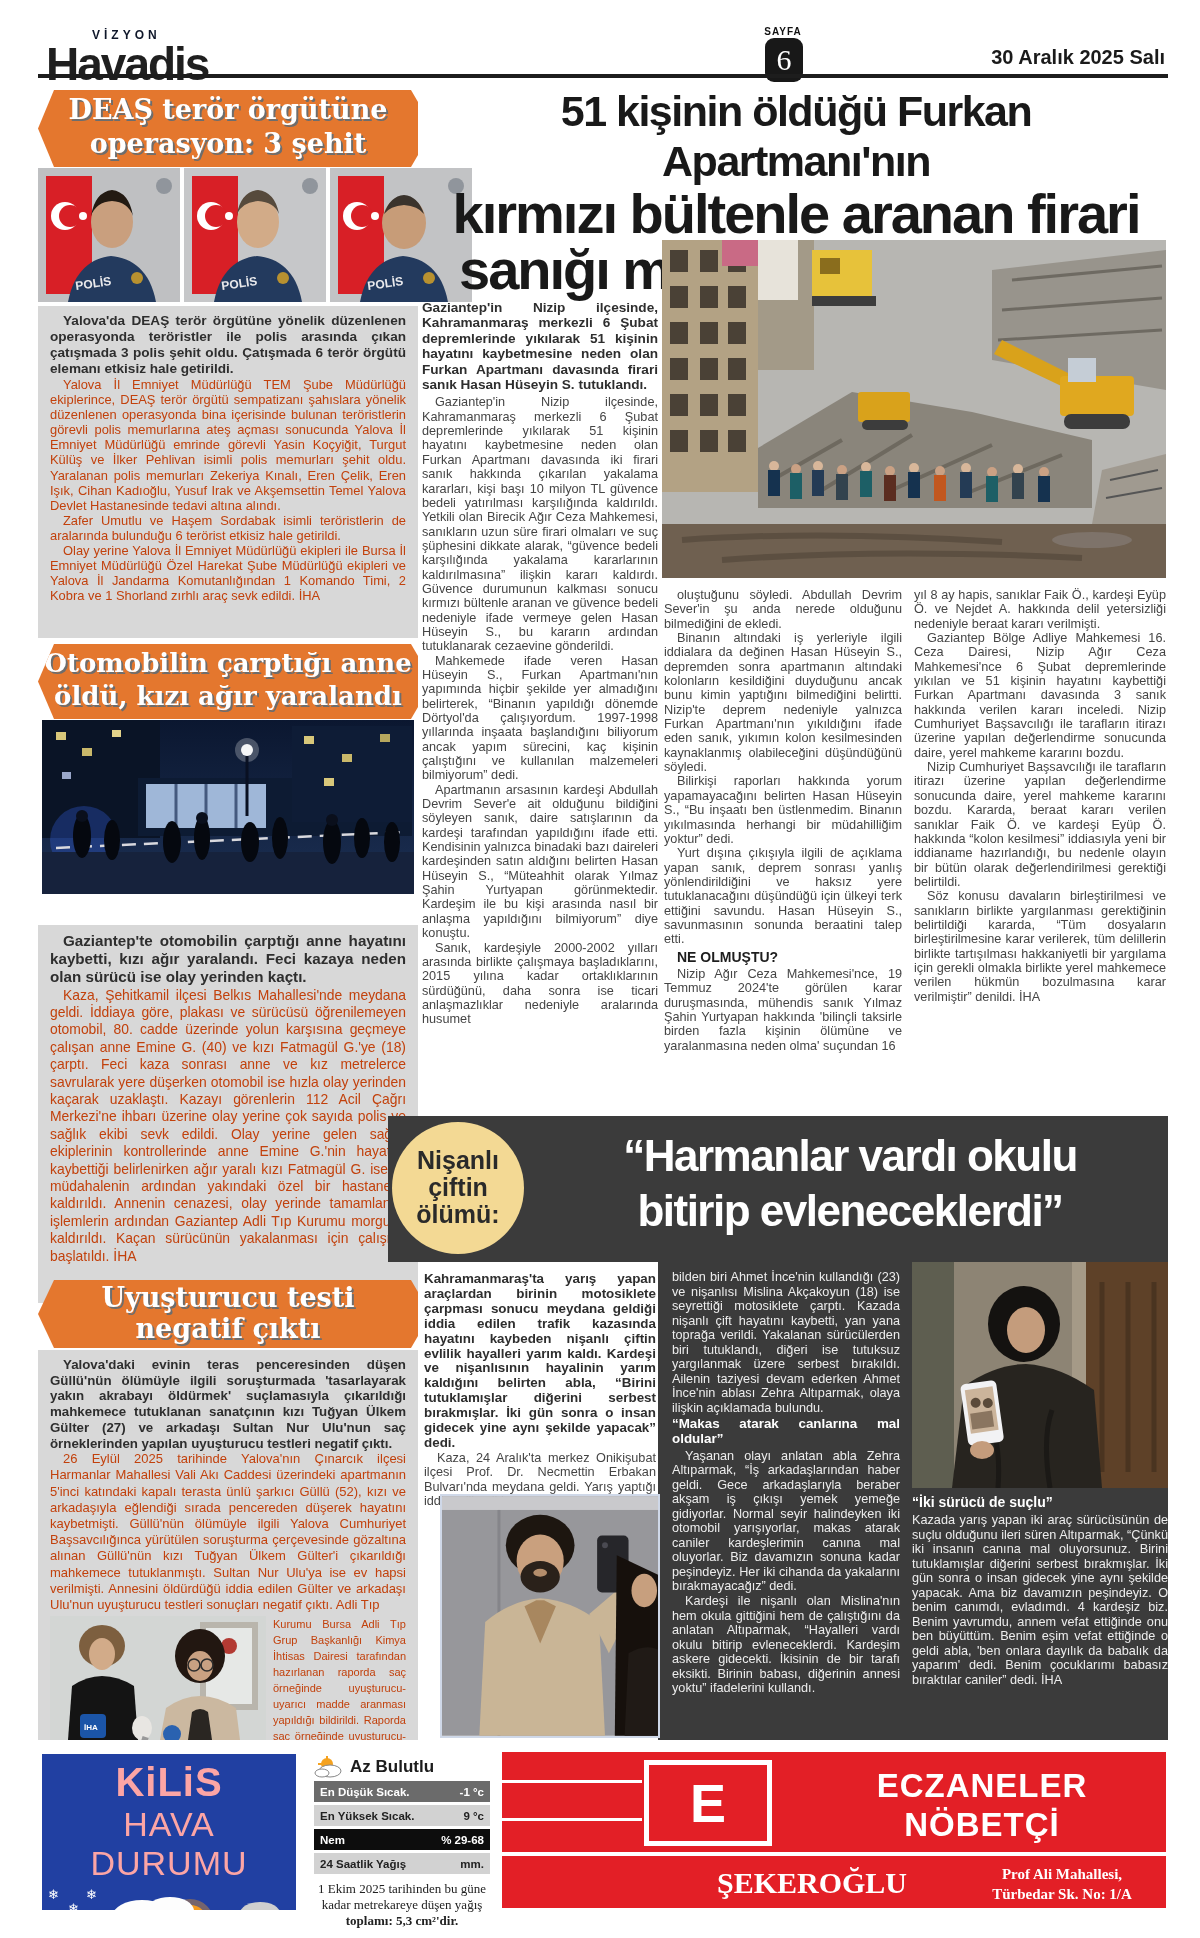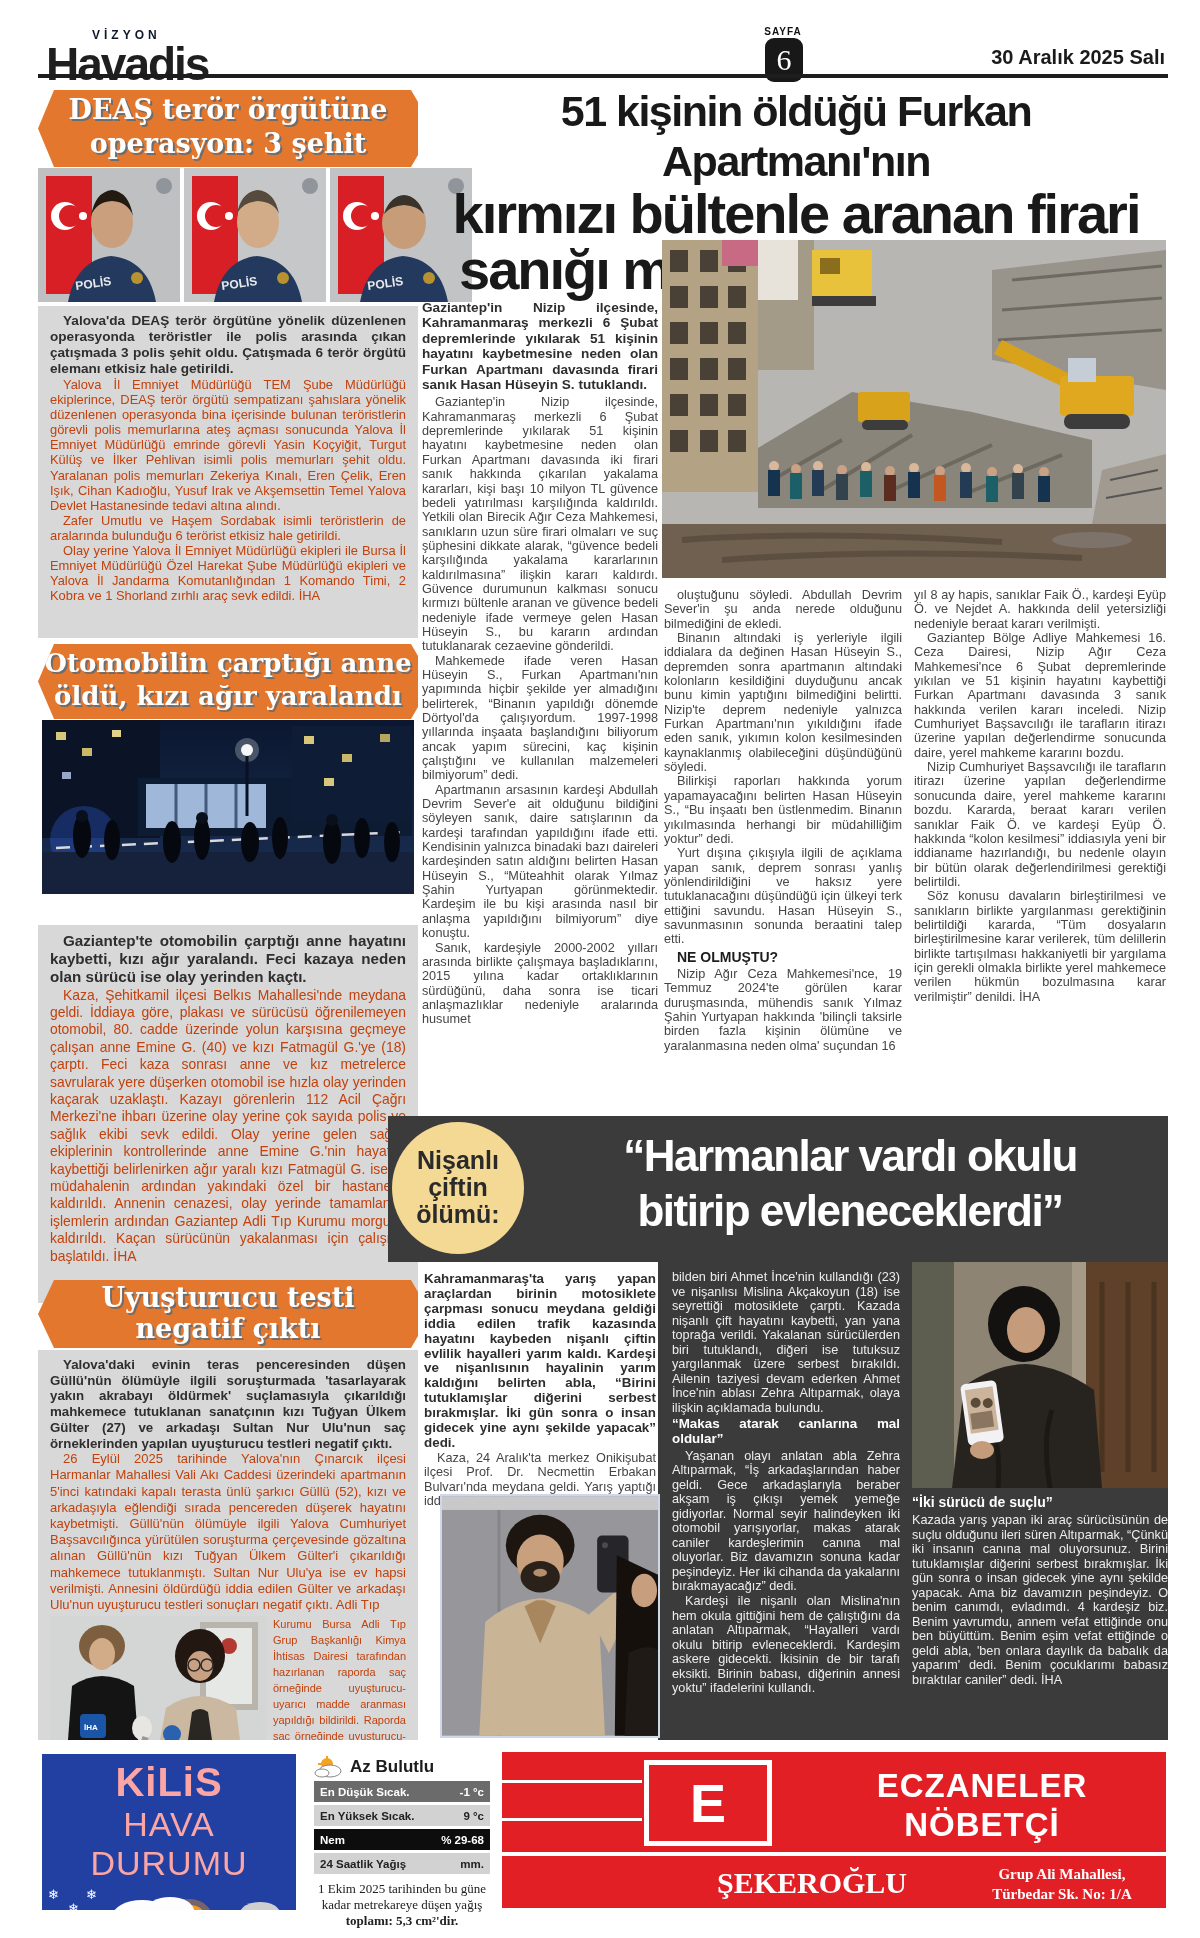--- a/index.html
+++ b/index.html
@@ -496,18 +496,18 @@
     <div class="eframe abs" style="left:142px;top:8px;width:128px;height:86px;">
       <div class="einner">E</div>
     </div>
     <div class="abs ecztitle" style="left:320px;top:14px;width:320px;">
       <div>ECZANELER</div>
       <div>NÖBETÇİ</div>
     </div>
     <div class="whiteline abs" style="left:0;top:100px;width:664px;height:4px;"></div>
     <div class="abs pharmname" style="left:150px;top:114px;width:320px;">ŞEKEROĞLU</div>
     <div class="abs pharmaddr" style="left:460px;top:112px;width:200px;">
-      <div>Grup Ali Mahallesi,</div>
+      <div>Prof Ali Mahallesi,</div>
       <div>Türbedar Sk. No: 1/A</div>
     </div>
   </div>
 
 </div>
 
 </body></html>

